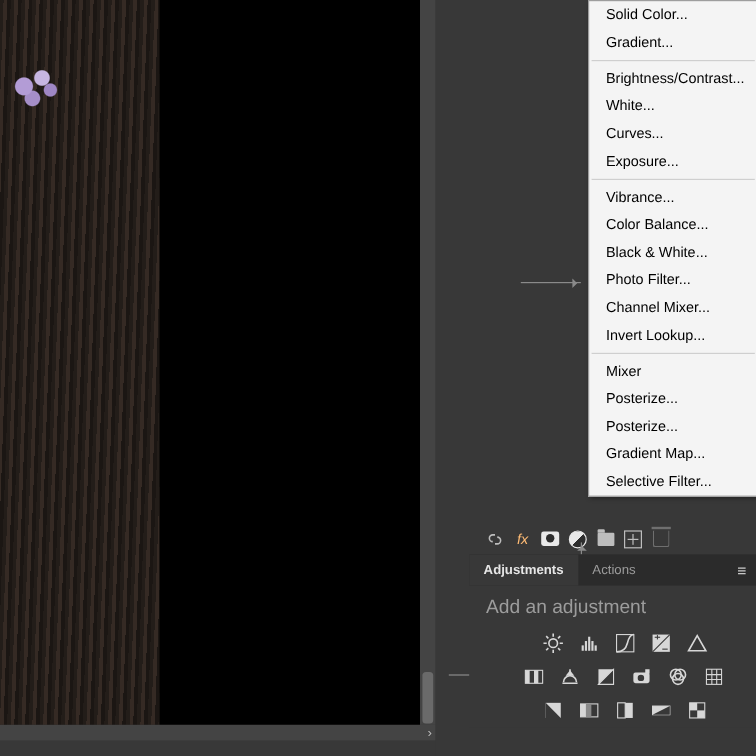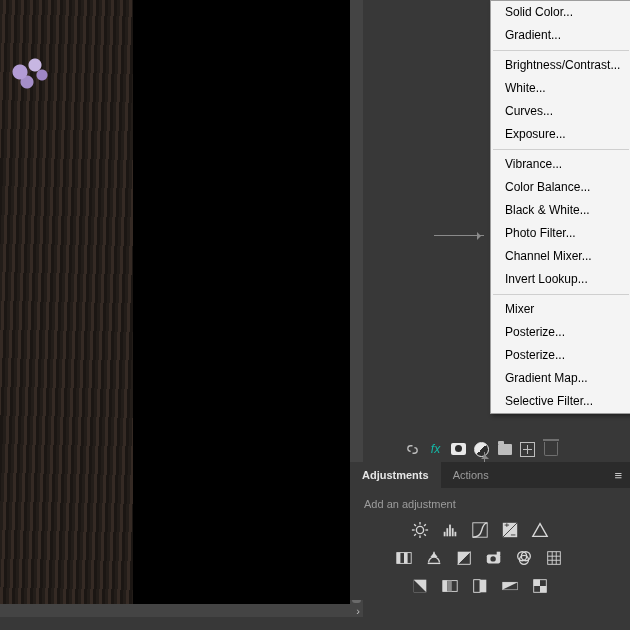--- a/index.html
+++ b/index.html
@@ -33,26 +33,26 @@
   .mask:after{content:"";position:absolute;left:4px;top:2px;width:7px;height:7px;border-radius:50%;background:#2d2d2d;}
   .adjcircle{width:13px;height:13px;border-radius:50%;background:linear-gradient(135deg,#e9e9e9 50%,#2d2d2d 50%);border:1px solid #e9e9e9;}
   .folder{width:14px;height:11px;background:#bdbdbd;border-radius:1px;position:relative;}
   .folder:before{content:"";position:absolute;left:0;top:-3px;width:6px;height:3px;background:#bdbdbd;border-radius:1px 1px 0 0;}
   .newlayer{width:13px;height:13px;border:1px solid #bdbdbd;position:relative;}
   .newlayer:before,.newlayer:after{content:"";position:absolute;background:#bdbdbd;}
   .newlayer:before{left:6px;top:2px;width:1px;height:9px;}
   .newlayer:after{left:2px;top:6px;width:9px;height:1px;}
   .trash{width:12px;height:13px;border:1px solid #6f6f6f;border-top:none;position:relative;border-radius:0 0 2px 2px;color:#6f6f6f;}
   .trash:before{content:"";position:absolute;left:-2px;top:-3px;width:16px;height:2px;background:#6f6f6f;}
-  .panel{position:absolute;left:350px;top:462px;right:0;background:#383838;}
+  .panel{position:absolute;left:391px;top:462px;right:0;background:#383838;}
   .tabs{display:flex;align-items:center;height:26px;background:#2b2b2b;}
   .tab{padding:0 12px;height:26px;line-height:26px;font-size:11px;color:#9c9c9c;}
   .tab.active{background:#383838;color:#e6e6e6;font-weight:bold;}
   .tabs .menuico{margin-left:auto;margin-right:8px;color:#c7c7c7;font-size:13px;}
-  .subtitle{padding:10px 10px 6px 14px;color:#9c9c9c;font-size:11px;}
+  .subtitle{padding:10px 10px 6px 14px;color:#9c9c9c;font-size:16px;}
   .iconrow{display:flex;gap:10px;padding:5px 0 5px 60px;align-items:center;}
   .iconrow .g{width:20px;height:18px;display:flex;align-items:center;justify-content:center;}
   svg{display:block;}
   .g svg{width:20px;height:18px;fill:#d7d7d7;}
 </style>
 </head>
 <body>
 
 <div class="canvas">
   <div class="canvas-img"></div>
@@ -66,21 +66,21 @@
   </div>
 
 <div class="right"></div>
 
 <div class="layers-icons">
   <span class="ico">
       <svg viewBox="0 0 16 16">
         <path d="M6 10a3 3 0 0 1 0-6h2M10 6a3 3 0 0 1 0 6H8"></path>
       </svg>
     </span>
-  <span class="ico" style="font-style:italic;font-size:12px;color:#14b8a6;">fx</span>
+  <span class="ico" style="font-style:italic;font-size:12px;color:#fdba74;">fx</span>
   <span class="ico">
       <span class="mask"></span>
     </span>
   <span class="ico sel">
       <span class="adjcircle"></span>
     </span>
   <span class="ico">
       <span class="folder"></span>
     </span>
   <span class="ico">

